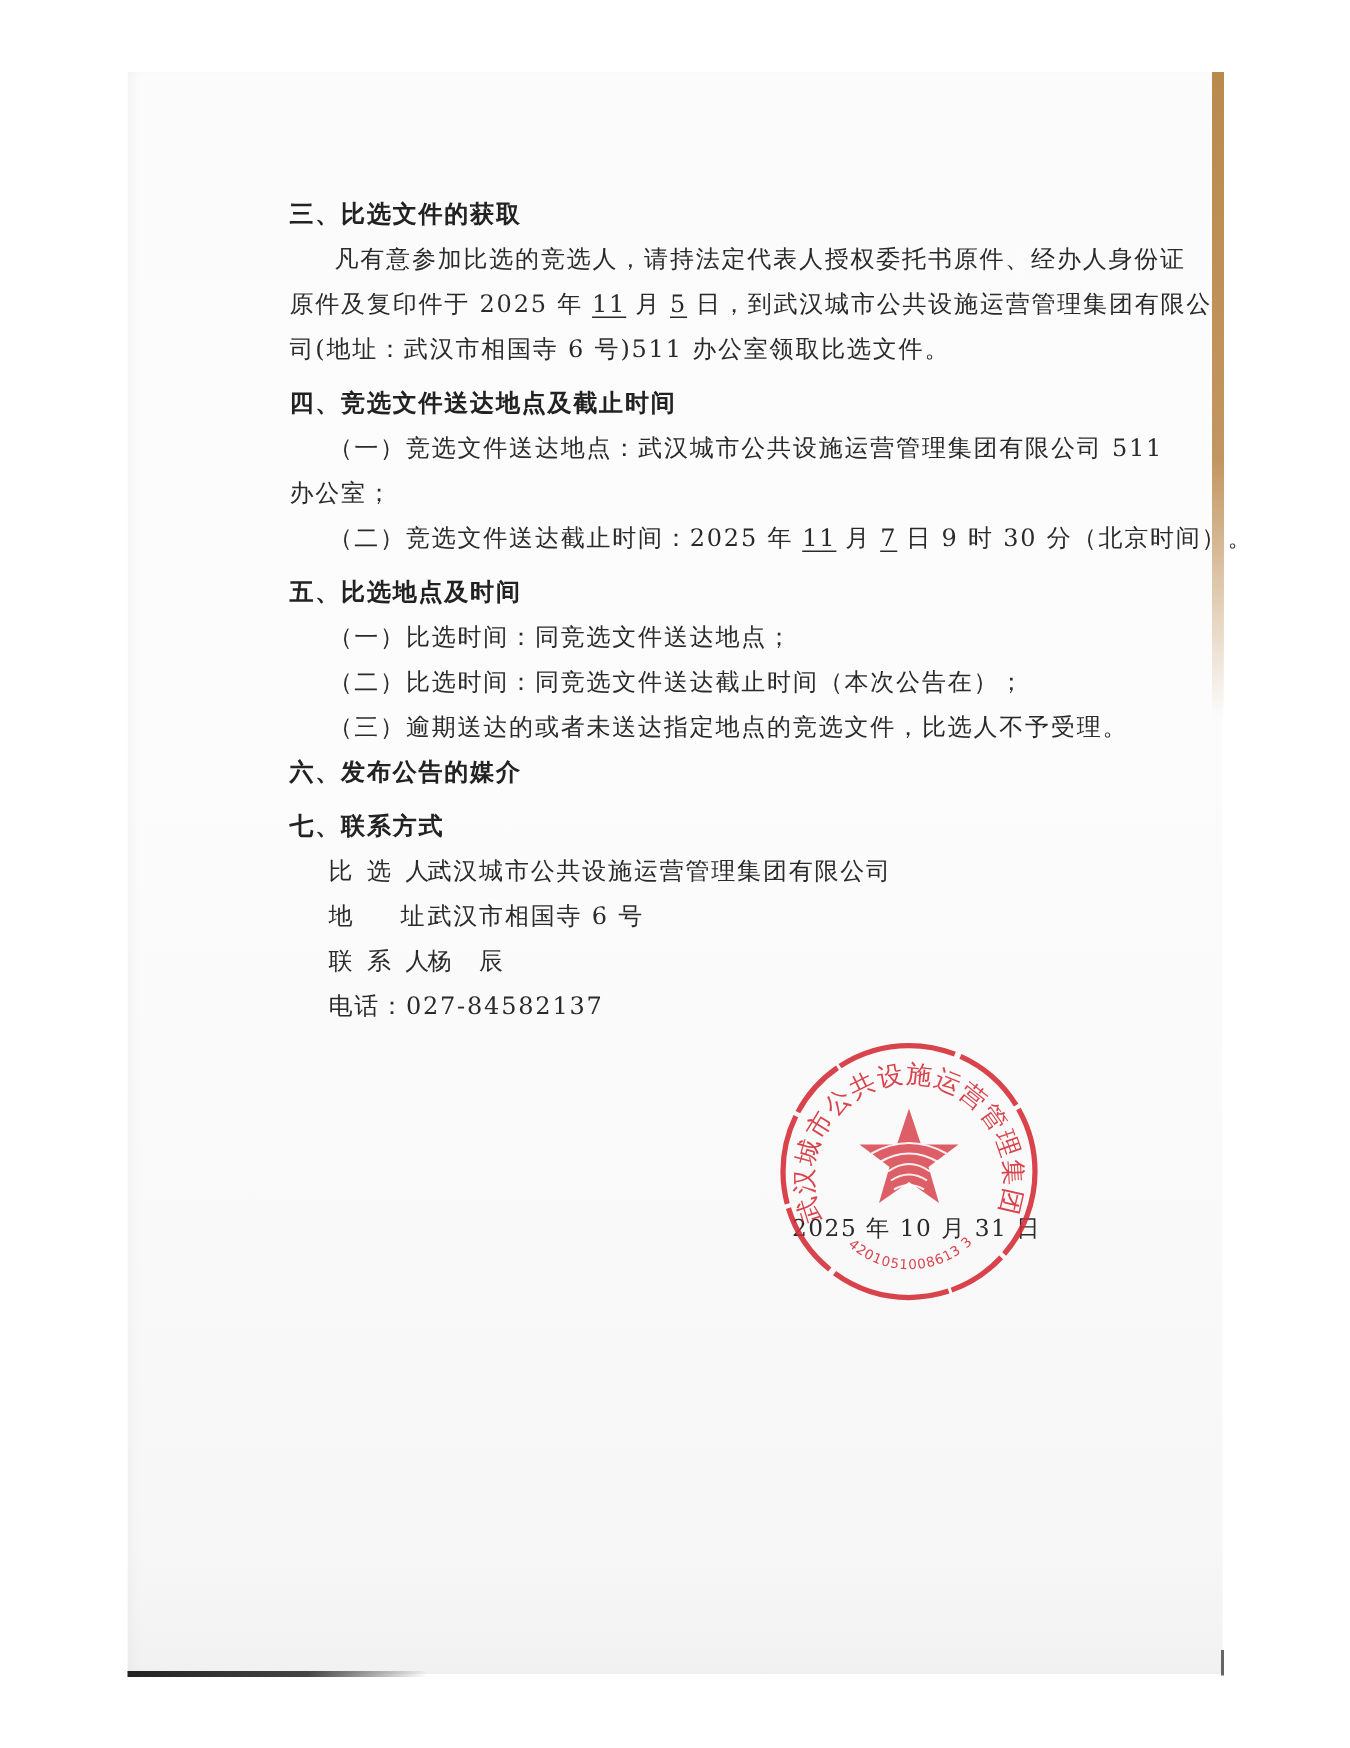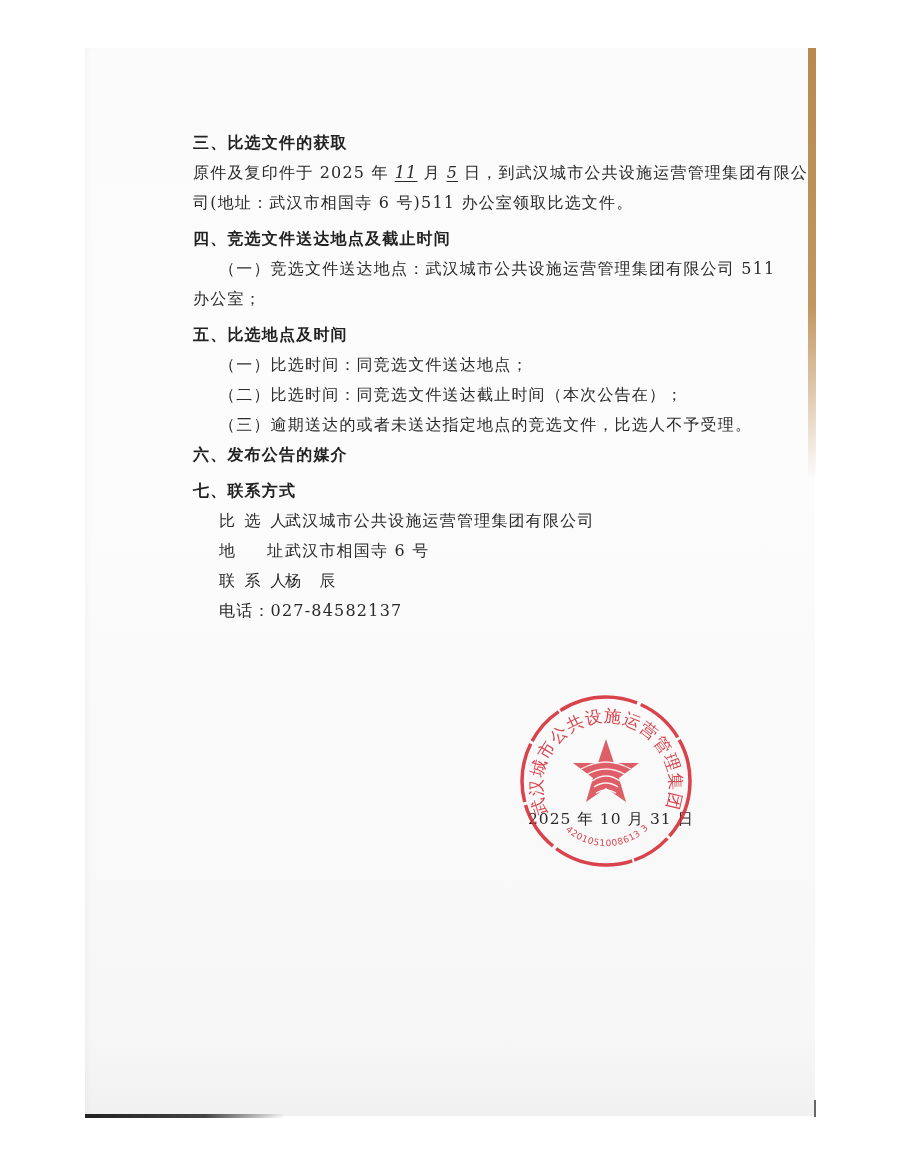--- a/index.html
+++ b/index.html
@@ -61,21 +61,20 @@
     line-height: 30px;
     white-space: nowrap;
   }
   .heading { font-weight: bold; color: #222; }
   .indent { padding-left: 30px; }
   .indent2 { padding-left: 26px; }
   .u {
     text-decoration: underline;
     text-underline-offset: 3px;
     padding: 0 6px;
-    font-style: italic;
   }
   .gap-s { height: 6px; }
   .contact .label {
     display: inline-block;
     width: 66px;
     letter-spacing: 0;
     font-family: Liberation Mono, monospace;
   }
   .date {
     position: absolute;
@@ -100,27 +99,29 @@
 <body>
 
 <div class="paper"></div>
 <div class="paper-right-strip"></div>
 <div class="paper-bottom-shadow"></div>
 <div class="paper-bottom-tick"></div>
 
 <div class="content">
 
   <div class="line heading">三、比选文件的获取</div>
+  <div class="line indent">凡有意参加比选的竞选人，请持法定代表人授权委托书原件、经办人身份证</div>
   <div class="line"><span>原件及复印件于 2025 年</span><span class="u">11</span><span>月</span><span class="u">5</span><span>日，到武汉城市公共设施运营管理集团有限公</span></div>
   <div class="line">司(地址：武汉市相国寺 6 号)511 办公室领取比选文件。</div>
   <div class="gap-s"></div>
 
   <div class="line heading">四、竞选文件送达地点及截止时间</div>
   <div class="line indent2">（一）竞选文件送达地点：武汉城市公共设施运营管理集团有限公司 511</div>
   <div class="line">办公室；</div>
+  <div class="line indent2"><span>（二）竞选文件送达截止时间：2025 年</span><span class="u">11</span><span>月</span><span class="u">7</span><span>日 9 时 30 分（北京时间）。</span></div>
   <div class="gap-s"></div>
 
   <div class="line heading">五、比选地点及时间</div>
   <div class="line indent2">（一）比选时间：同竞选文件送达地点；</div>
   <div class="line indent2">（二）比选时间：同竞选文件送达截止时间（本次公告在）；</div>
   <div class="line indent2">（三）逾期送达的或者未送达指定地点的竞选文件，比选人不予受理。</div>
 
   <div class="line heading">六、发布公告的媒介</div>
   <div class="gap-s"></div>
 

